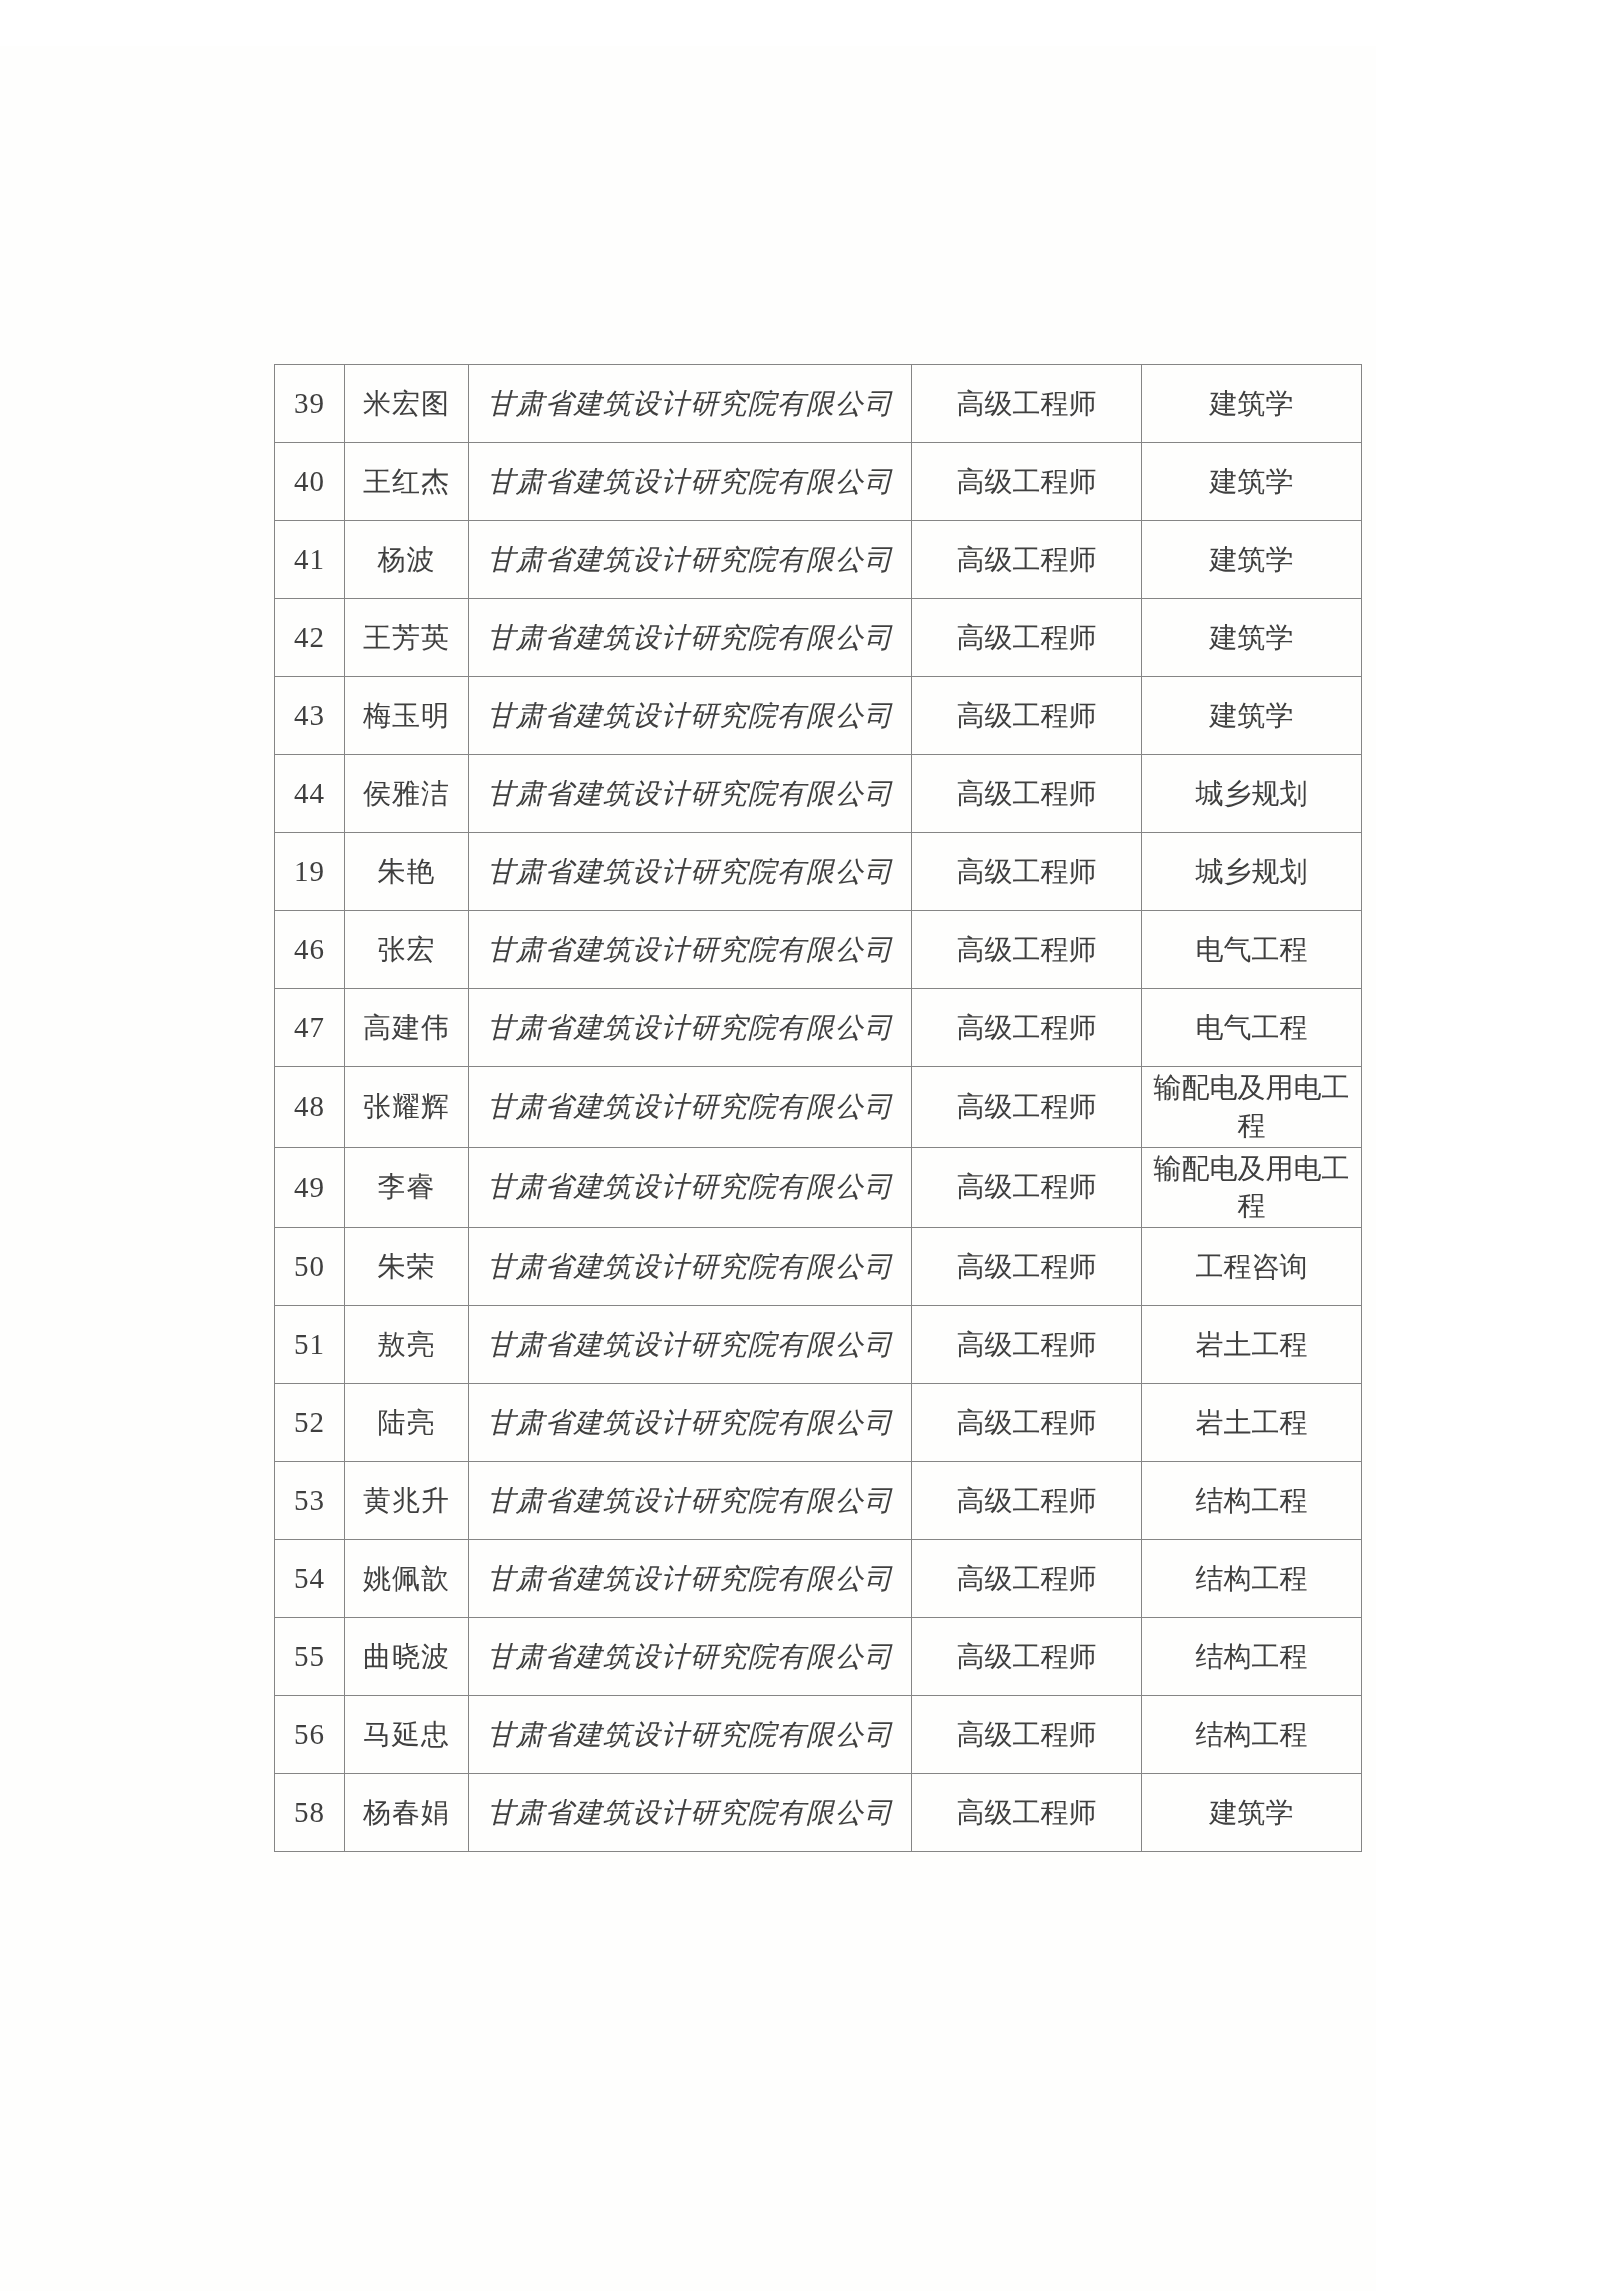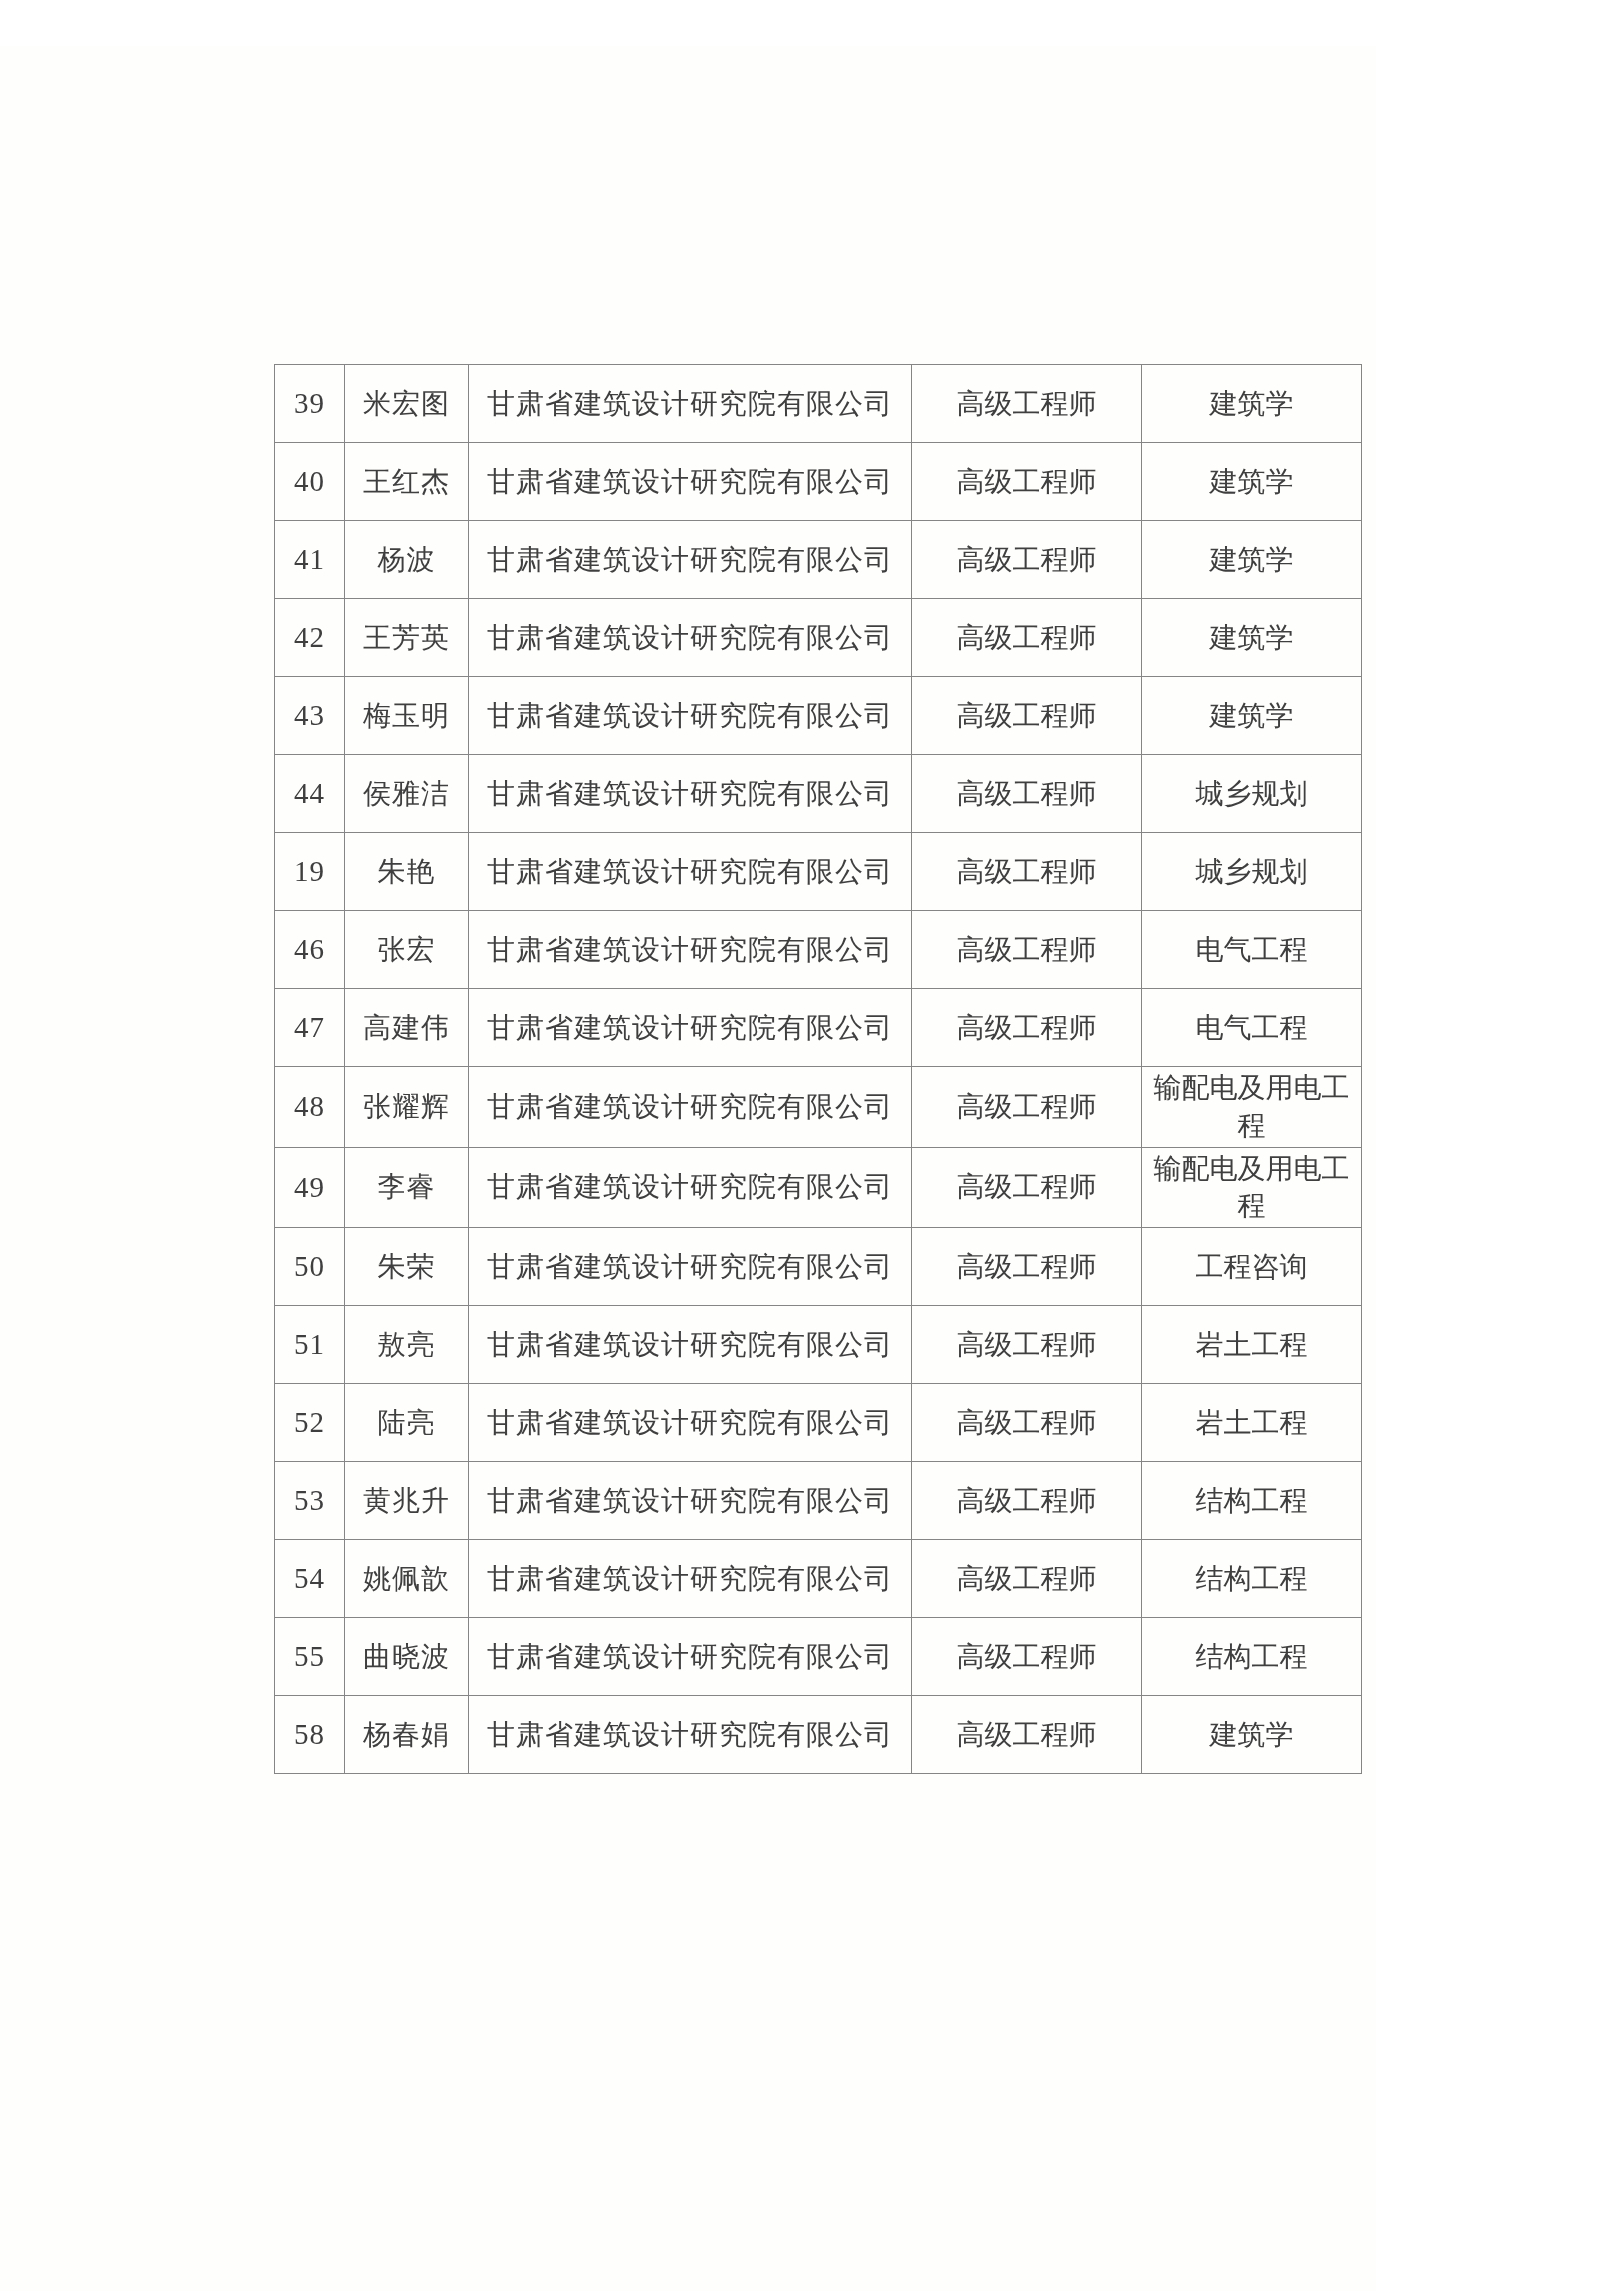--- a/index.html
+++ b/index.html
@@ -44,20 +44,21 @@
   .col-spec  { width: 220px; }
   td.cell-num {
     font-size: 29px;
     letter-spacing: 1px;
   }
   td.cell-name {
     letter-spacing: 1px;
   }
   td.cell-company {
     letter-spacing: 1px;
+    font-style: italic;
   }
   td.cell-specialty {
     word-break: break-all;
     font-family: Liberation Serif, serif;
   }
 </style>
 </head>
 <body>
 
 <div class="page">
@@ -183,20 +184,27 @@
     <td class="cell-specialty">结构工程</td>
   </tr>
         <tr>
     <td class="cell-num">55</td>
     <td class="cell-name">曲晓波</td>
     <td class="cell-company">甘肃省建筑设计研究院有限公司</td>
     <td class="cell-title">高级工程师</td>
     <td class="cell-specialty">结构工程</td>
   </tr>
         <tr>
+    <td class="cell-num">56</td>
+    <td class="cell-name">马延忠</td>
+    <td class="cell-company">甘肃省建筑设计研究院有限公司</td>
+    <td class="cell-title">高级工程师</td>
+    <td class="cell-specialty">结构工程</td>
+  </tr>
+        <tr>
     <td class="cell-num">58</td>
     <td class="cell-name">杨春娟</td>
     <td class="cell-company">甘肃省建筑设计研究院有限公司</td>
     <td class="cell-title">高级工程师</td>
     <td class="cell-specialty">建筑学</td>
   </tr>
       </tbody>
   </table>
 </div>
 

